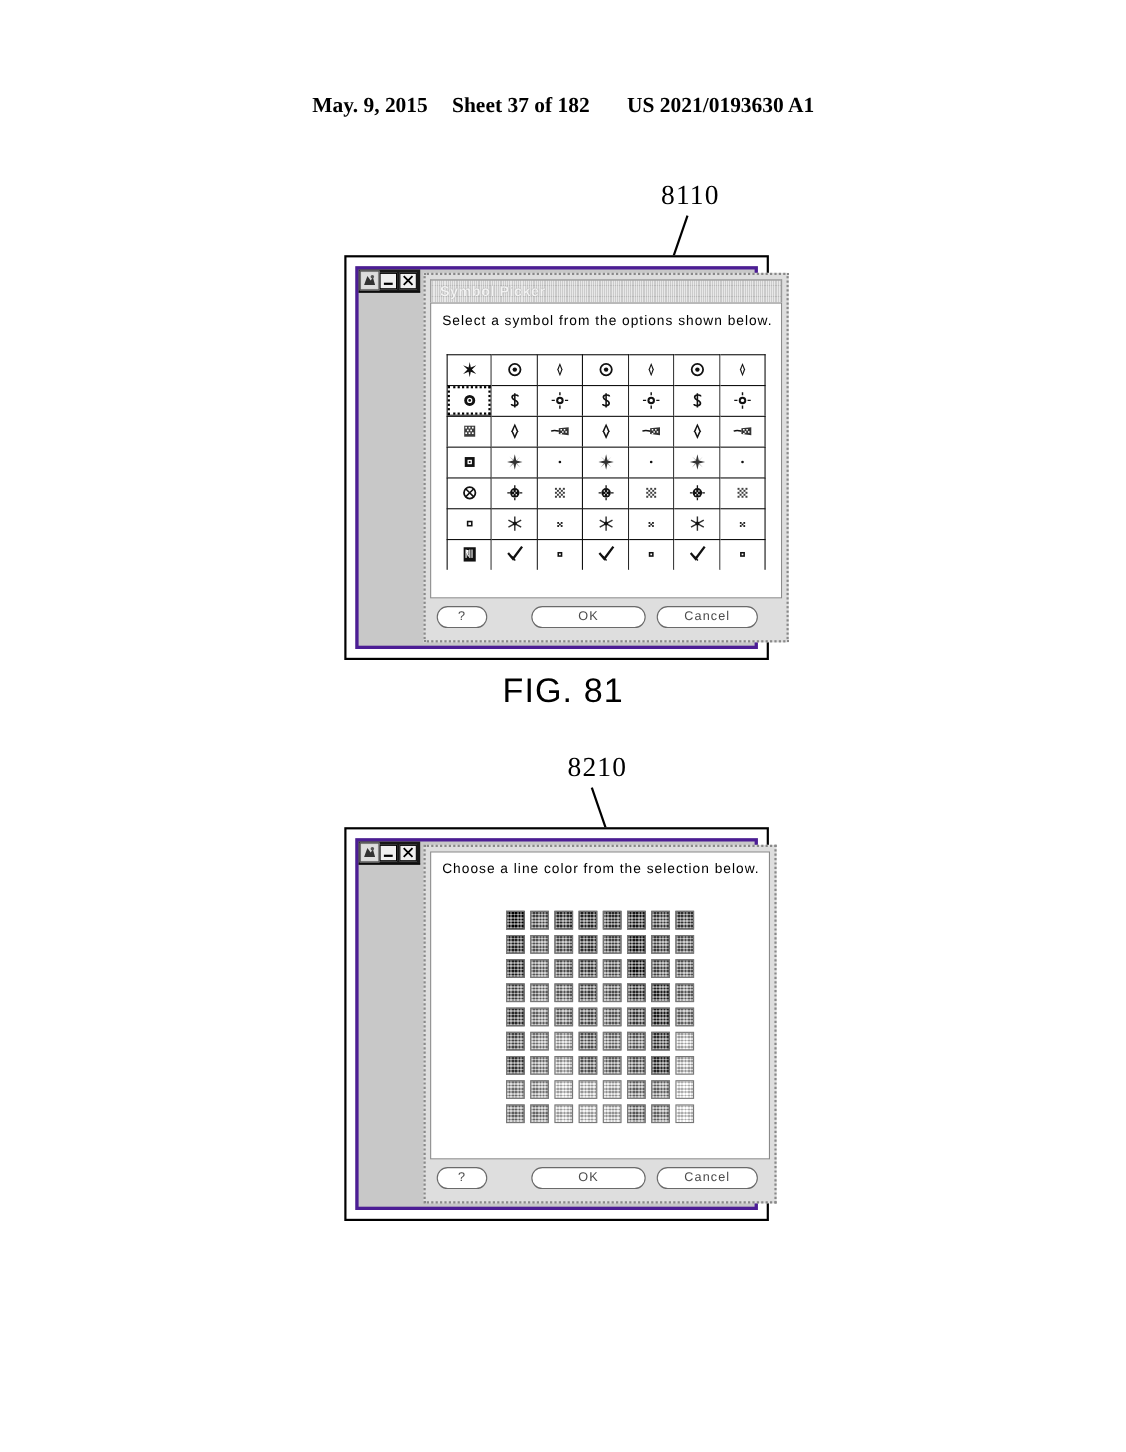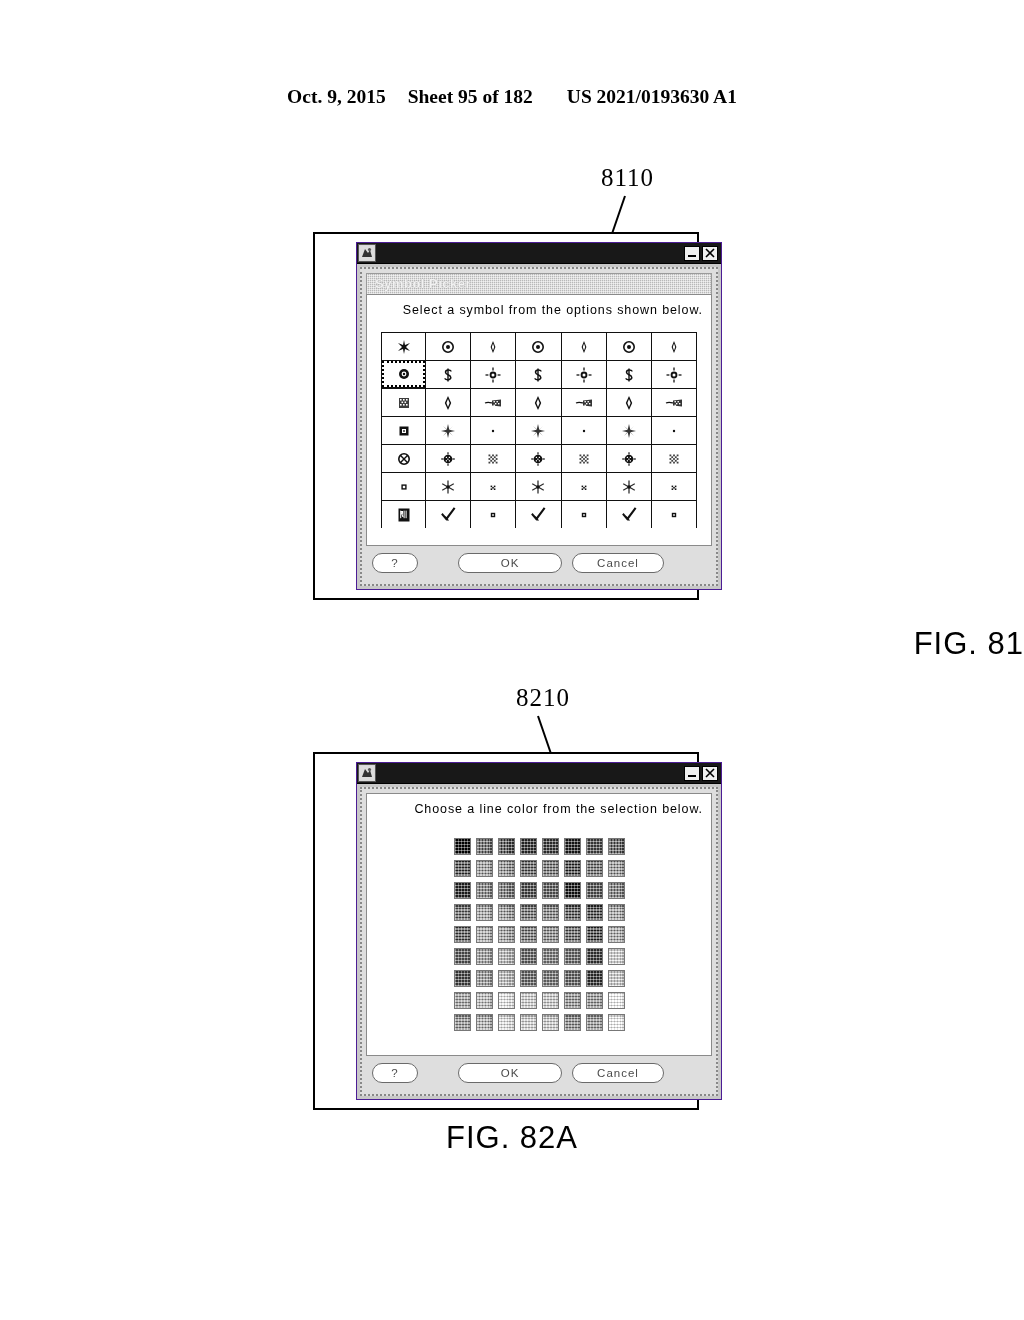--- a/index.html
+++ b/index.html
@@ -89,26 +89,24 @@
     padding: 8px;
   }
   #figure-81 .screenshot-frame { top: 72px; height: 368px; }
   #figure-82a .screenshot-frame { top: 72px; height: 358px; }
 
   
   .window {
     width: 100%;
     height: 100%;
     box-sizing: border-box;
-    border: 1px solid #4c1d95;
+    border: 3px solid #4c1d95;
     background: #c8c8c8;
     display: flex;
-    flex-direction: column;
     position: relative;
-    margin-left: 33px;
   }
 
   .title-bar {
     height: 20px;
     background: #181818;
     display: flex;
     align-items: center;
     justify-content: space-between;
     padding: 0 1px 0 0;
     flex: none;
@@ -280,29 +278,29 @@
   .fig-caption {
     position: absolute;
     left: 0;
     width: 1024px;
     text-align: center;
     font-family: "Liberation Sans", sans-serif;
     font-size: 31px;
     letter-spacing: 1px;
     color: #000;
   }
-  #figure-81 .fig-caption { top: 466px; text-align: right; }
+  #figure-81 .fig-caption { top: 450px; }
   #figure-82a .fig-caption { top: 440px; }
 </style>
 </head>
 <body>
 
 <div class="patent-header">
-  <span class="hd-date">Oct. 9, 2015</span>
-  <span class="hd-sheet">Sheet 95 of 182</span>
+  <span class="hd-date">May. 9, 2015</span>
+  <span class="hd-sheet">Sheet 37 of 182</span>
   <span class="hd-num">US 2021/0193630 A1</span>
 </div>
 
 <div class="figure-block" id="figure-81">
   <div class="ref-wrap">
     <span class="ref-num">8110</span>
     <span class="leader-line"></span>
   </div>
 
   <div class="screenshot-frame">
@@ -928,14 +926,13 @@
         <div class="button-row">
           <span class="dlg-btn help">?</span>
           <span class="dlg-btn ok">OK</span>
           <span class="dlg-btn cancel">Cancel</span>
         </div>
       </div>
 
     </div>
   </div>
 
-  <div class="fig-caption">FIG. 82A</div>
 </div>
 
 </body></html>

